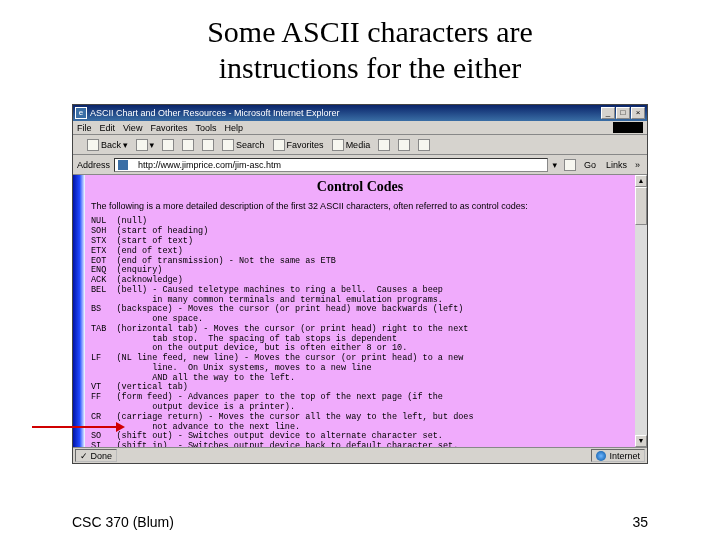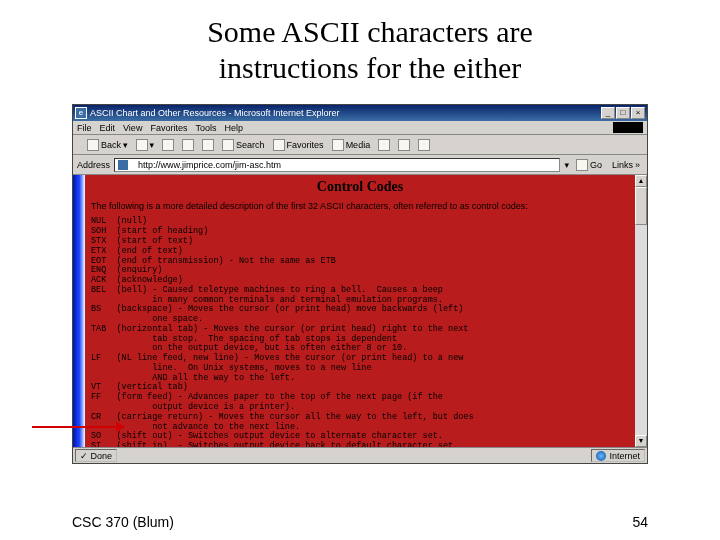--- a/index.html
+++ b/index.html
@@ -100,26 +100,26 @@
     background: #fff;
     border: 1px inset #888;
     padding: 1px 3px;
     display: flex; align-items: center; gap: 10px;
     height: 14px;
   }
   .addr-input .favicon {
     width: 10px; height: 10px; background: #3a6ea5;
   }
   .go-btn, .links-btn {
-    display: flex; align-items: center; gap: 2px;
+    display: flex; align-items: center; gap: 8px;
     padding: 0 3px;
   }
   .content-area {
     flex: 1;
-    background: #b91c1c;
+    background: #f0abfc;
     position: relative;
     overflow: hidden;
     display: flex;
   }
   .blue-stripe {
     width: 12px;
     background: linear-gradient(to right, #0014a8 0%, #2149ff 55%, #cfe0ff 92%, #fff 100%);
   }
   .page-body {
     flex: 1;
@@ -347,14 +347,14 @@
       <span class="net-icon"></span>
       <span>Internet</span>
     </div>
   </div>
 </div>
 
 <div class="red-arrow"></div>
 
 <div class="footer">
   <span>CSC 370 (Blum)</span>
-  <span>54</span>
+  <span>35</span>
 </div>
 
 </body></html>

